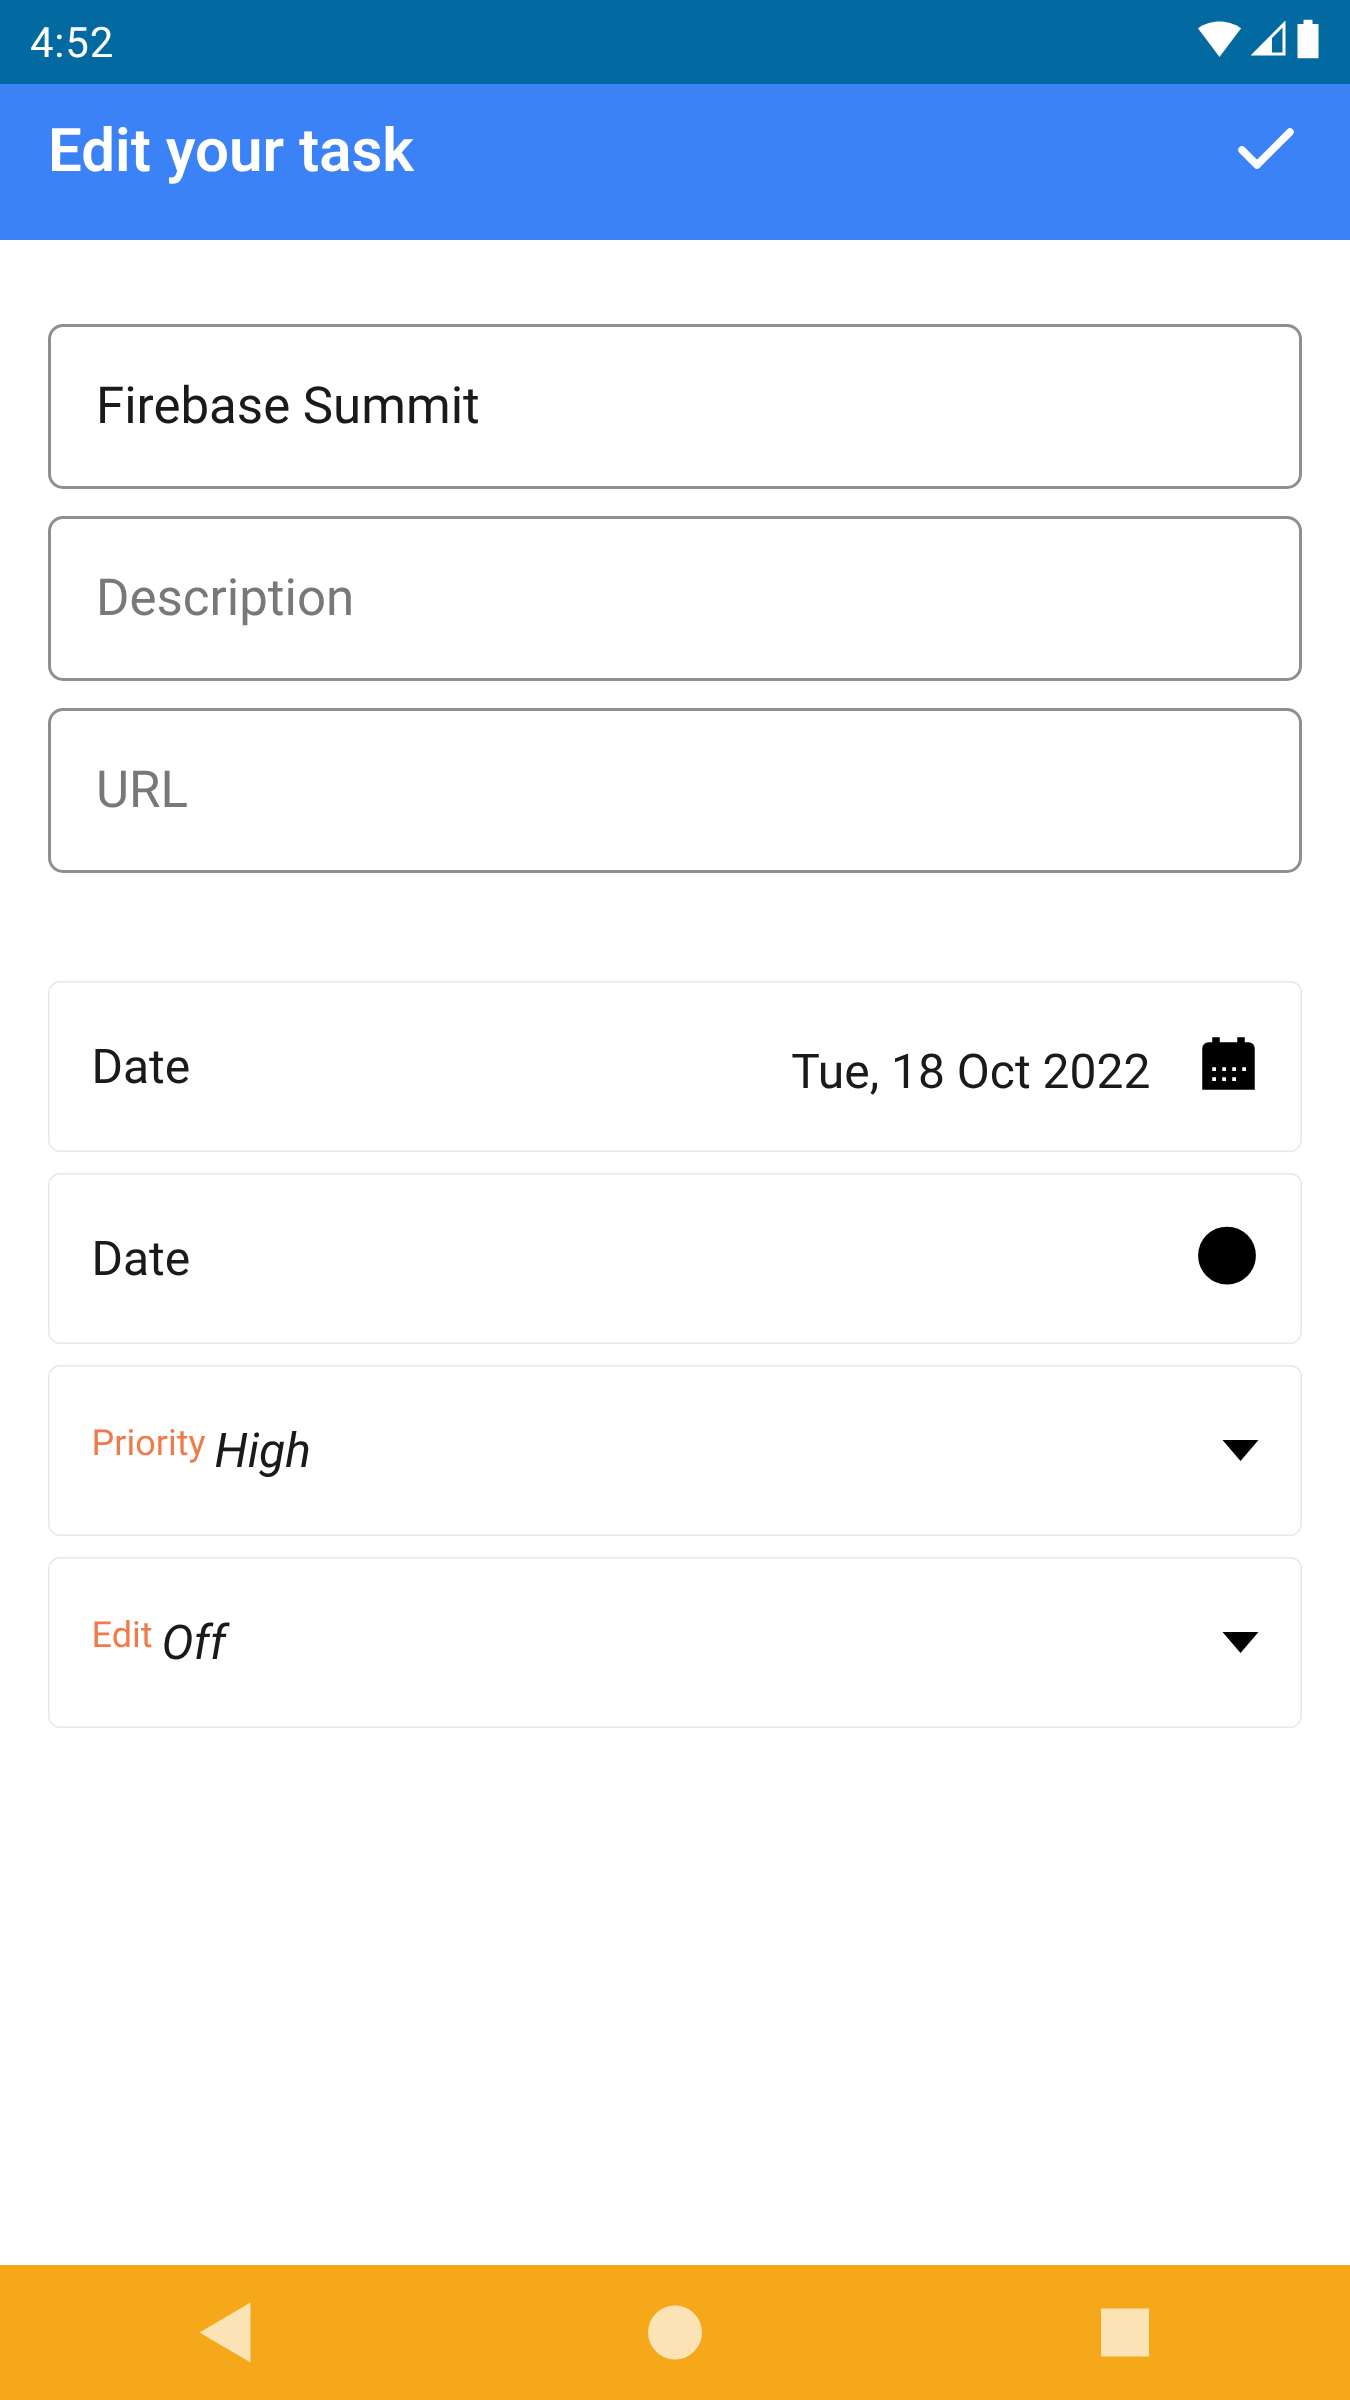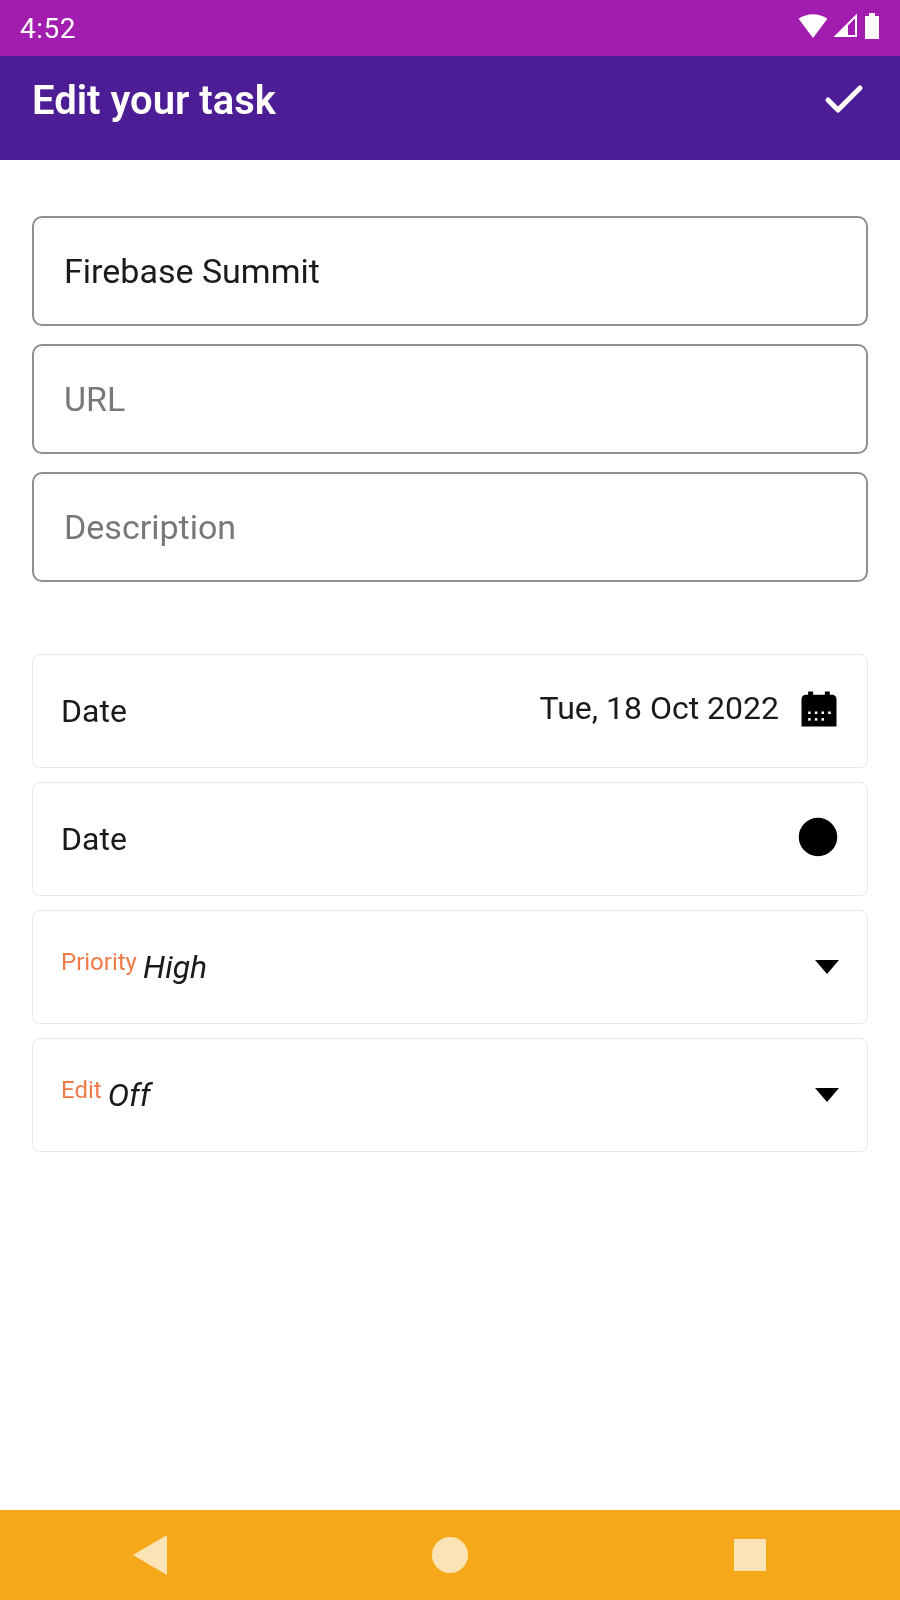--- a/index.html
+++ b/index.html
@@ -1,33 +1,33 @@
 <!DOCTYPE html>
 <html><head>
 <meta charset="utf-8">
 <style>
   * { box-sizing: border-box; margin: 0; padding: 0; }
   html, body { width: 900px; height: 1600px; font-family: Roboto, "Helvetica Neue", Arial, sans-serif; background: #fff; }
   .screen { width: 900px; height: 1600px; display: flex; flex-direction: column; position: relative; }
 
   
   .status-bar {
-    background: #a21caf;
+    background: #0369a1;
     height: 56px;
     display: flex; align-items: center; justify-content: space-between;
     padding: 0 20px 0 20px;
     color: #fff;
   }
   .status-time { font-size: 28px; font-weight: 400; letter-spacing: 0.5px; }
   .status-icons { display: flex; align-items: center; gap: 6px; }
   .status-icons svg { fill: #fff; }
 
   
   .app-bar {
-    background: #4c1d95;
+    background: #3b82f6;
     height: 104px;
     display: flex; align-items: center; justify-content: space-between;
     padding: 0 32px 16px 32px;
     color: #fff;
   }
   .app-title { font-size: 40px; font-weight: 600; }
   .confirm-btn { cursor: pointer; }
   .confirm-btn svg { stroke: #fff; }
 
   
@@ -59,21 +59,21 @@
     border: 1px solid #e8e8e8;
     border-radius: 8px;
     background: #fff;
     padding: 0 28px;
     display: flex; align-items: center;
     margin-bottom: 14px;
     cursor: pointer;
   }
   .card-dt { height: 114px; justify-content: space-between; }
   .card-dt .row-left { font-size: 32px; color: #1a1a1a; }
-  .card-dt .row-right { display: flex; align-items: flex-start; gap: 20px; }
+  .card-dt .row-right { display: flex; align-items: flex-end; gap: 32px; }
   .card-dt .row-value { font-size: 32px; color: #1a1a1a; }
   .card-dt svg { fill: #000; stroke: #000; }
 
   .card-select { height: 114px; justify-content: space-between; }
   .card-select .sel-col { display: flex; flex-direction: row; gap: 6px; }
   .card-select .sel-label { font-size: 24px; color: #f07a4a; font-weight: 400; }
   .card-select .sel-value { font-size: 32px; color: #1a1a1a; font-style: italic; }
   .triangle-down {
     width: 0; height: 0;
     border-left: 12px solid transparent;
@@ -135,25 +135,25 @@
     </div>
   </div>
 
   <div class="content">
 
     <div class="text-field">
       <input type="text" value="Firebase Summit" placeholder="" style="">
     </div>
 
     <div class="text-field">
+      <input type="text" value="" placeholder="Description" style="">
+    </div>
+
+    <div class="text-field">
       <input type="text" value="" placeholder="URL" style="">
-    </div>
-
-    <div class="text-field">
-      <input type="text" value="" placeholder="Description" style="">
     </div>
 
     <div class="card-gap"></div>
 
     <div class="card card-dt">
       <div class="row-left">Date</div>
       <div class="row-right">
         <div class="row-value">Tue, 18 Oct 2022</div>
         <span>
           <svg width="40" height="40" viewBox="0 0 24 24">

